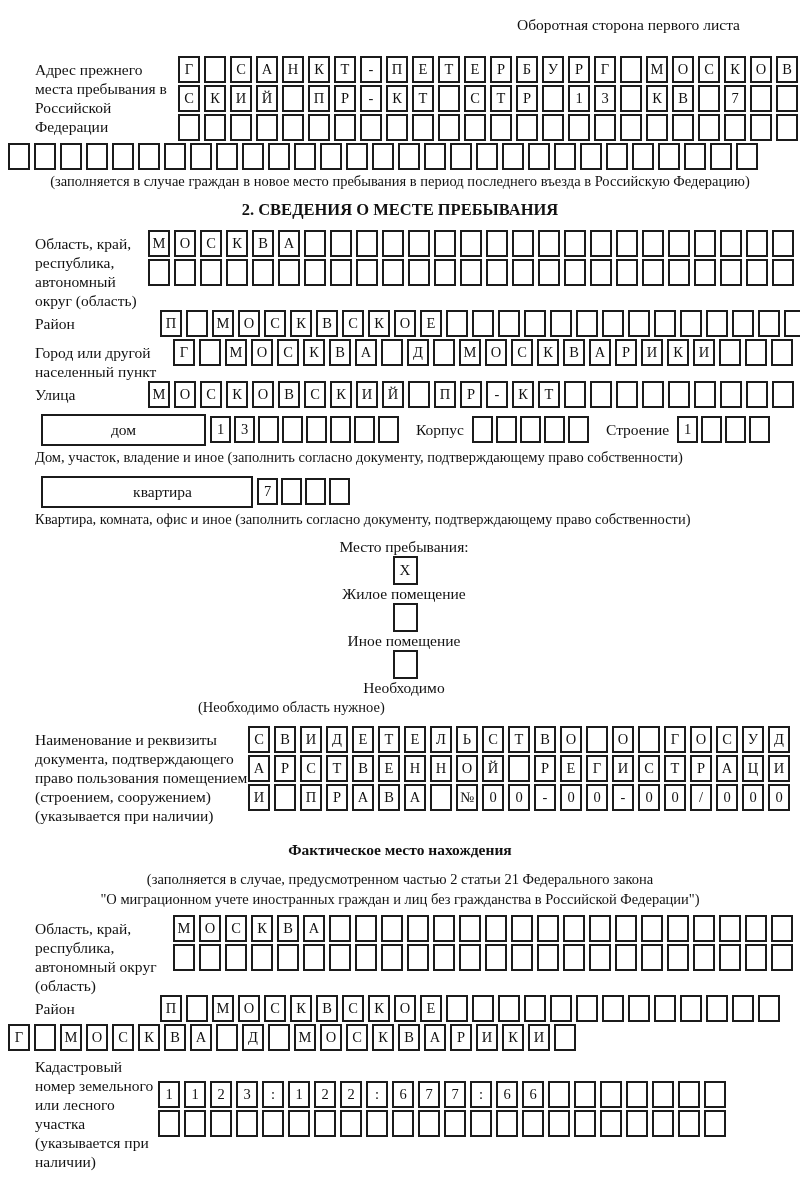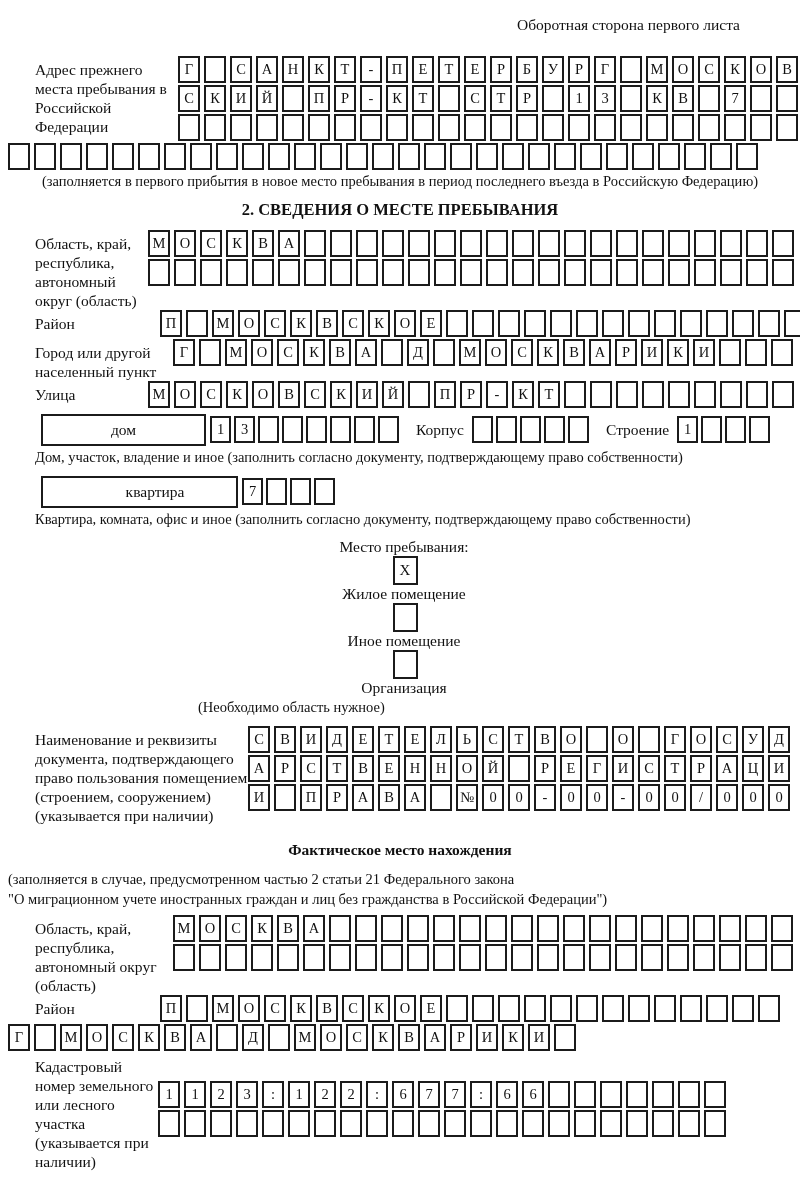--- a/index.html
+++ b/index.html
@@ -25,29 +25,29 @@
   .caption { text-align:center; font-size:14.5px; margin:3px 0 10px 0; }
   .sec-title { text-align:center; font-weight:bold; font-size:16.5px; margin:6px 0 10px 0; }
   .w170{width:170px;} .w140{width:140px;} .w152{width:152px;} .w165{width:165px;}
   .w240{width:240px;} .w215{width:215px;} .w150{width:150px;}
   .house-row { display:flex; align-items:center; margin:4px 0 2px 33px; }
   .wide-box {
     box-sizing:border-box; border:2px solid #1b1b1b; height:32px;
     text-align:center; font-size:15.5px; line-height:28px; flex:none; margin-right:4px;
   }
   .dom-box { width:165px; }
-  .kv-box { width:197px;padding-left:31px; }
+  .kv-box { width:212px;padding-left:31px; }
   .inline-label { font-size:15.5px; margin:0 8px 0 14px; }
   .stay-row { display:flex; align-items:center; margin:8px 0 2px 8px; font-size:15.5px;flex-direction:column; }
   .checkbox {
     box-sizing:border-box; width:25px; height:29px; border:2px solid #1b1b1b;
     margin:0 12px 0 14px; text-align:center; font-size:15px; line-height:25px; flex:none;
   }
   .stay-note { font-size:14.5px; margin:2px 0 10px 190px; }
-  .fact-note { text-align:left; font-size:14.5px; line-height:20px; }
+  .fact-note { text-align:center; font-size:14.5px; line-height:20px; }
   .fact-title { text-align:center; font-weight:bold; font-size:15.5px; margin:16px 0 10px 0; }
   .stamp-box { box-sizing:border-box; width:362px; height:174px; border:2px solid #1b1b1b; margin:12px 0 8px 388px; }
   .mb6 { margin-bottom:6px; }
 </style>
 </head>
 <body>
 
 <div class="page">
 
   <div class="header-note">Оборотная сторона первого листа</div>
@@ -159,21 +159,21 @@
       <span class="cell"></span>
       <span class="cell"></span>
       <span class="cell"></span>
       <span class="cell"></span>
       <span class="cell"></span>
       <span class="cell"></span>
       <span class="cell"></span>
       <span class="cell"></span>
       <span class="cell"></span>
     </div>
-  <div class="caption">(заполняется в первого прибытия в новое место пребывания в период последнего въезда в Российскую Федерацию)</div>
+  <div class="caption">(заполняется в случае граждан в новое место пребывания в период последнего въезда в Российскую Федерацию)</div>
 
   <div class="sec-title">2. СВЕДЕНИЯ О МЕСТЕ ПРЕБЫВАНИЯ</div>
 
   <div class="row">
     <div class="lbl w140 pl">Область, край, республика, автономный округ (область)</div>
     <div class="grid-col">
       <div class="cells">
           <span class="cell">М</span>
           <span class="cell">О</span>
           <span class="cell">С</span>
@@ -363,21 +363,21 @@
   </div>
   <div class="caption" style="text-align:left; padding-left:27px;">Квартира, комната, офис и иное (заполнить согласно документу, подтверждающему право собственности)</div>
 
   <div class="stay-row">
     <span>Место пребывания:</span>
     <span class="checkbox">X</span>
     <span>Жилое помещение</span>
     <span class="checkbox"></span>
     <span>Иное помещение</span>
     <span class="checkbox"></span>
-    <span>Организация</span>
+    <span>Необходимо</span>
   </div>
   <div class="stay-note">(Необходимо область нужное)</div>
 
   <div class="row mb6">
     <div class="lbl w240 pl">Наименование и реквизиты документа, подтверждающего право пользования помещением (строением, сооружением) (указывается при наличии)</div>
     <div class="grid-col">
       <div class="cells">
           <span class="cell">С</span>
           <span class="cell">В</span>
           <span class="cell">И</span>

